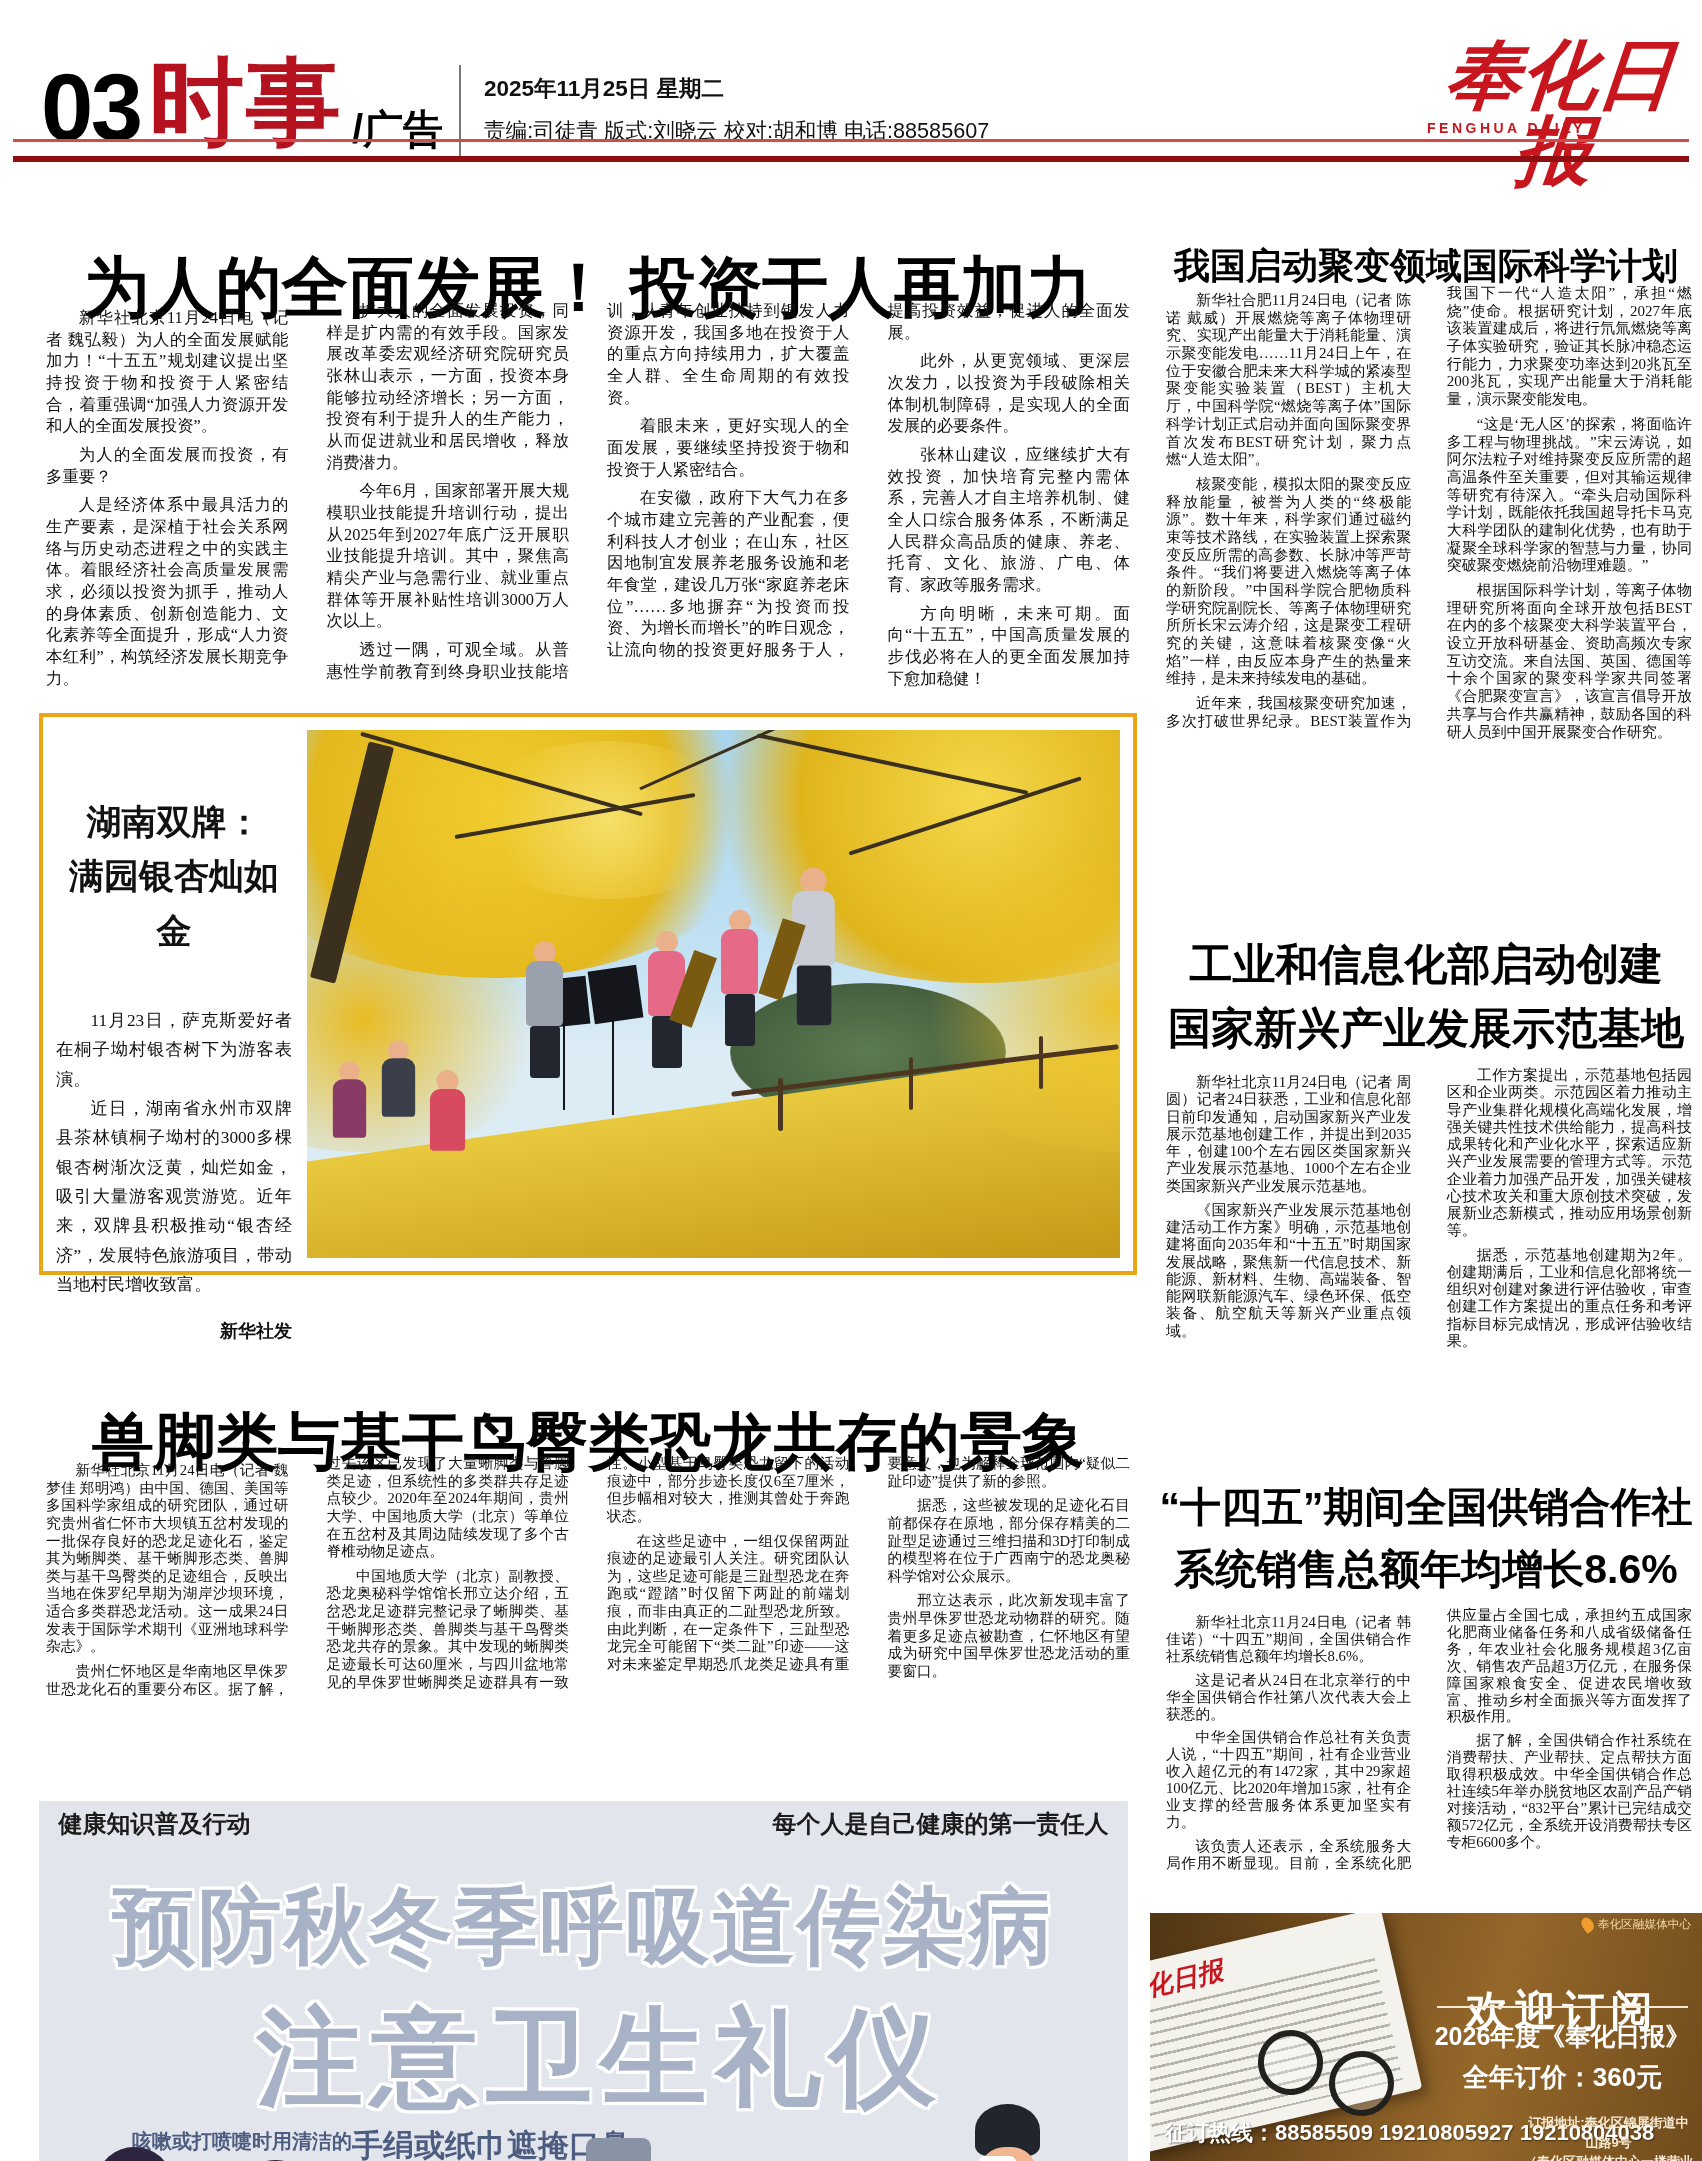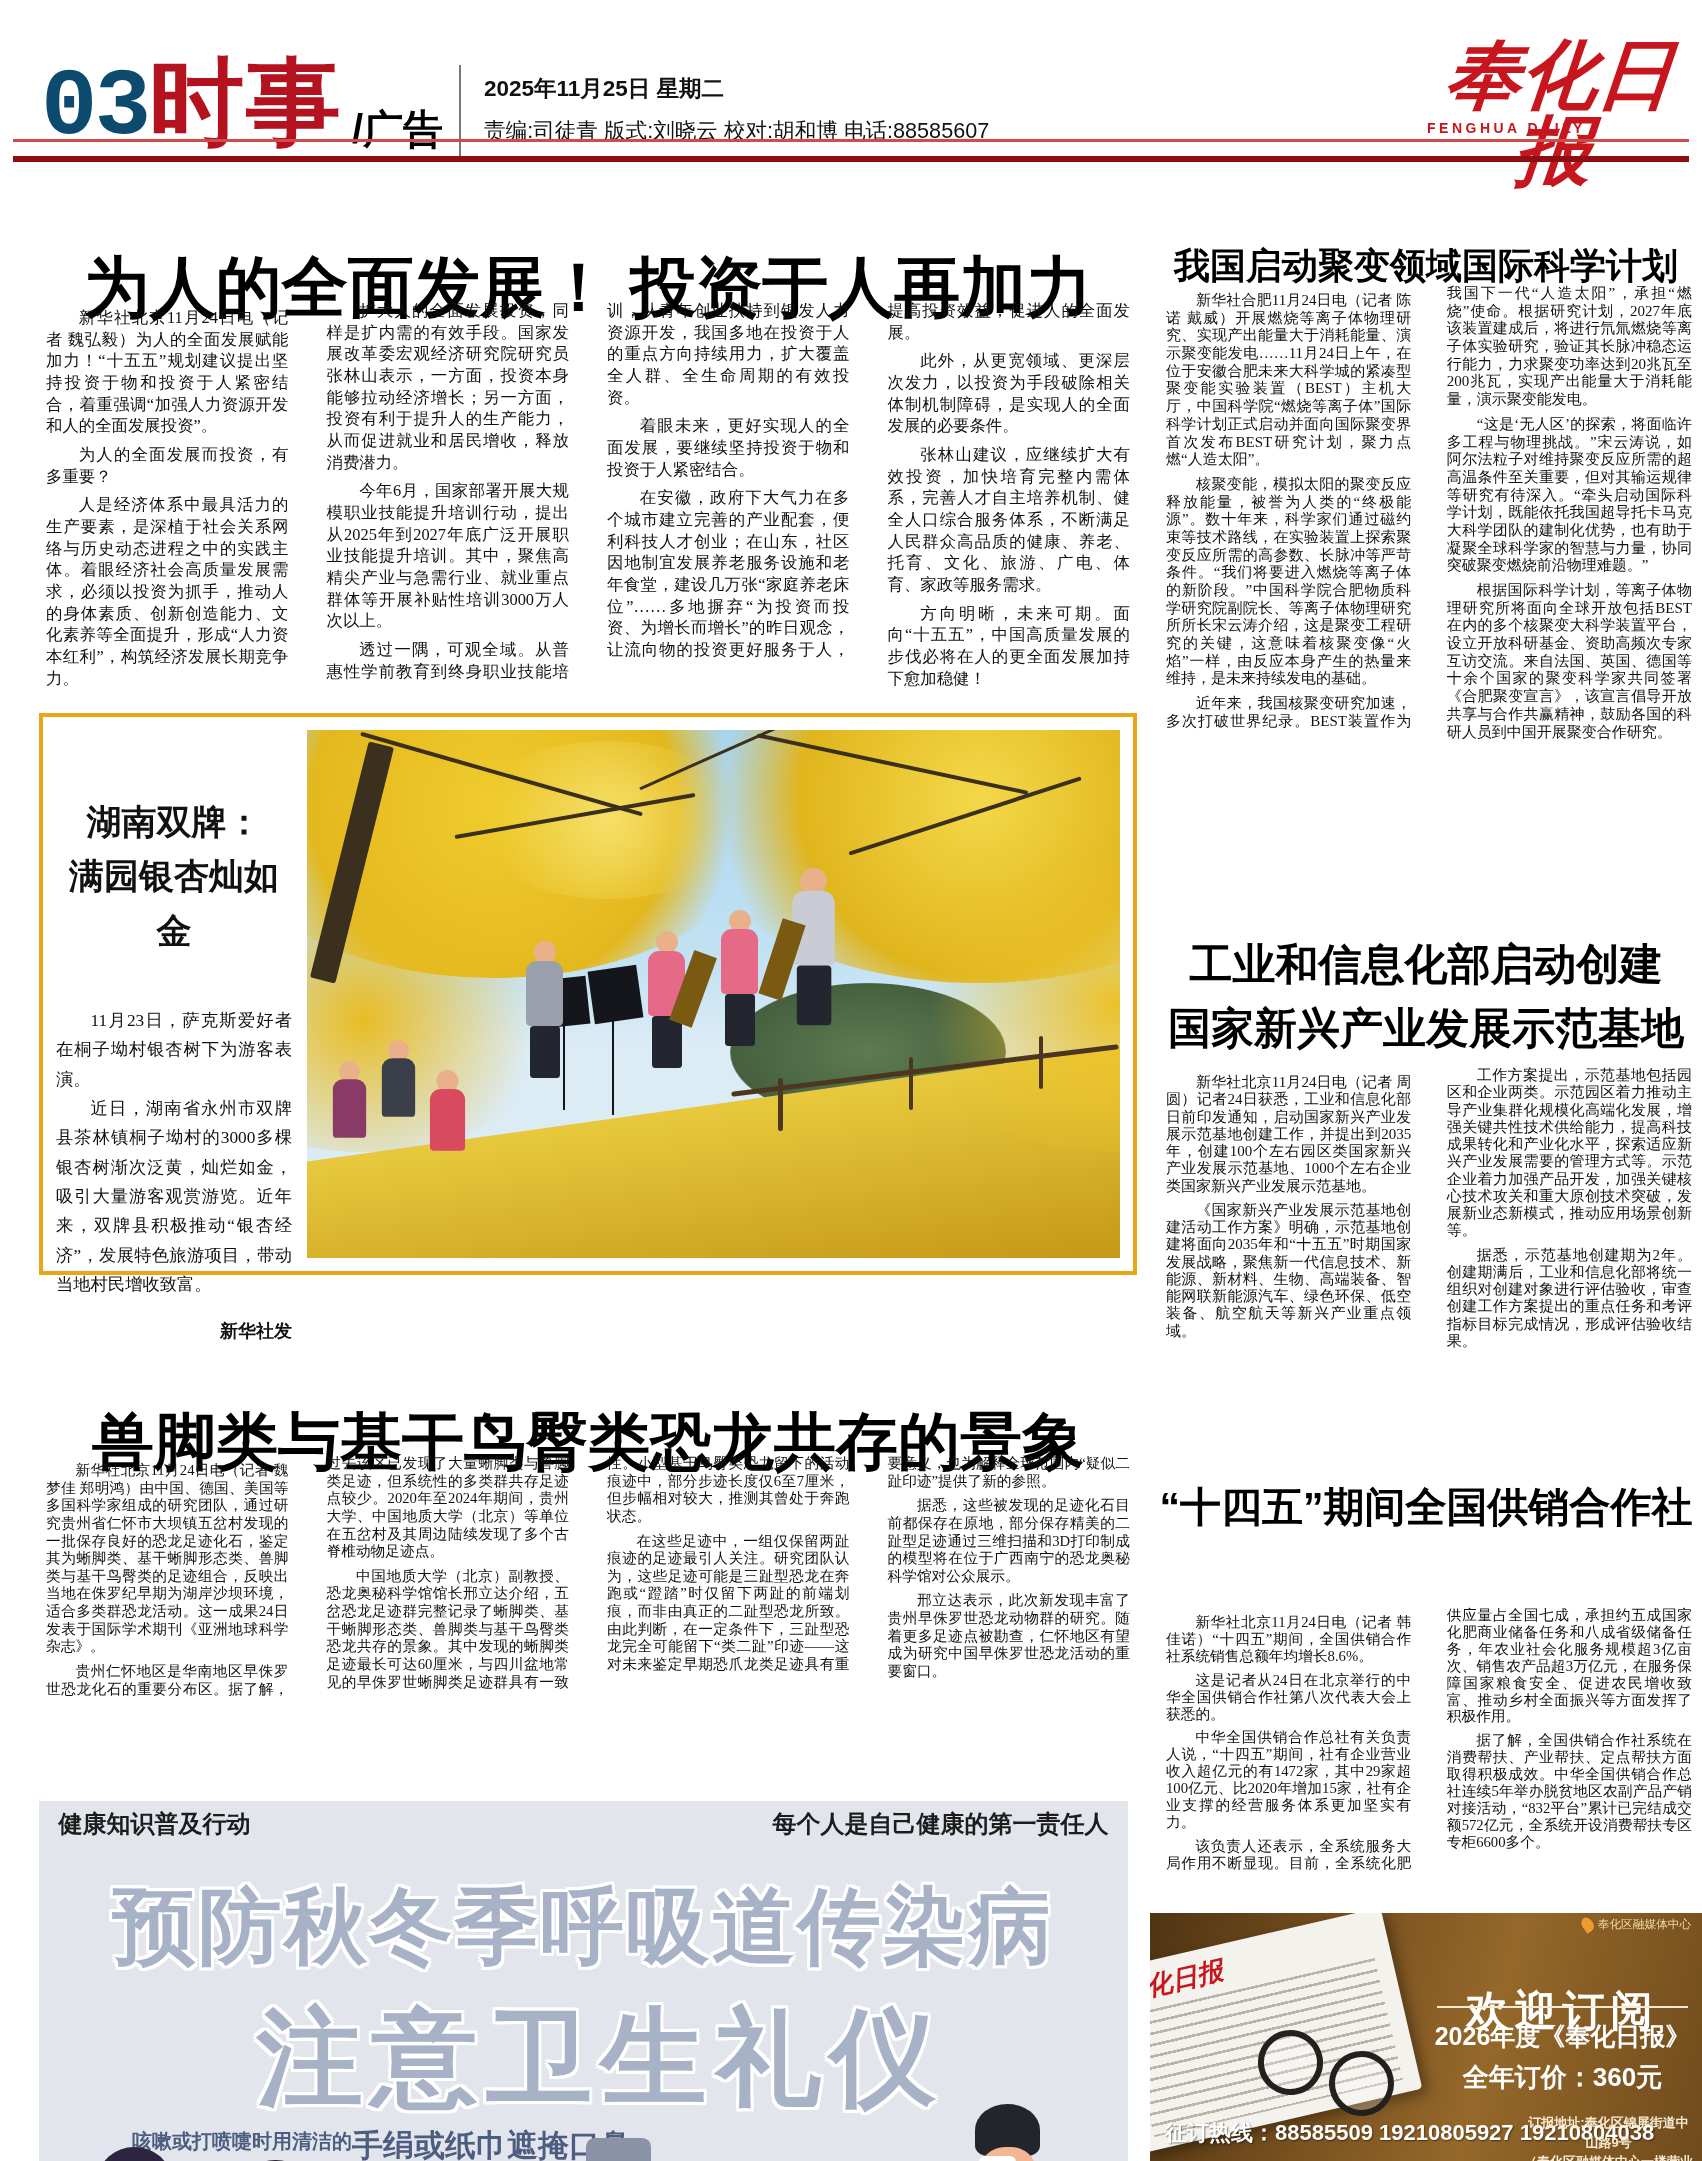--- a/index.html
+++ b/index.html
@@ -1,22 +1,22 @@
 <!DOCTYPE html>
 <html style="font-size:7px"><head>
 <meta charset="utf-8">
 <style>
   html,body{margin:0;padding:0;background:#ffffff;}
   .page{position:relative;width:1702px;height:2598px;background:#fff;overflow:hidden;
         font-family:"Liberation Serif", serif;color:#111;}
   [data-name]{box-sizing:border-box;}
 
   
-  .pageno{position:absolute;left:41px;top:61px;font-family:Liberation Mono, monospace;
-          font-weight:bold;font-size:94px;letter-spacing:-2.6px;color:#0c4a6e;line-height:1;}
+  .pageno{position:absolute;left:41px;top:61px;font-family:Liberation Sans, sans-serif;
+          font-weight:bold;font-size:94px;letter-spacing:-2.6px;color:#000000;line-height:1;}
   .section-cn{position:absolute;left:149px;top:55px;font-family:"Liberation Sans",sans-serif;
           font-weight:bold;font-size:95px;color:#b5121f;line-height:1;letter-spacing:1.7px;}
   .section-suffix{position:absolute;left:352px;top:109px;font-family:"Liberation Sans",sans-serif;
           font-weight:bold;font-size:40px;color:#000;line-height:1;}
   .header-divider{position:absolute;left:459px;top:65px;width:1.7px;height:93px;background:#777;}
   .date-line{position:absolute;left:484px;top:73px;font-family:"Liberation Sans",sans-serif;
           font-size:22.5px;font-weight:bold;color:#111;}
   .staff-line{position:absolute;left:484px;top:116px;font-family:"Liberation Sans",sans-serif;
           font-size:21.6px;color:#111;}
   .masthead{position:absolute;left:1427px;top:37px;width:259px;text-align:center;
@@ -255,20 +255,21 @@
   </h2>
   <div class="body-cols body-miit" data-name="miit-article-body">
       <p data-name="paragraph">新华社北京11月24日电（记者 周圆）记者24日获悉，工业和信息化部日前印发通知，启动国家新兴产业发展示范基地创建工作，并提出到2035年，创建100个左右园区类国家新兴产业发展示范基地、1000个左右企业类国家新兴产业发展示范基地。</p>
       <p data-name="paragraph">《国家新兴产业发展示范基地创建活动工作方案》明确，示范基地创建将面向2035年和“十五五”时期国家发展战略，聚焦新一代信息技术、新能源、新材料、生物、高端装备、智能网联新能源汽车、绿色环保、低空装备、航空航天等新兴产业重点领域。</p>
       <p data-name="paragraph">工作方案提出，示范基地包括园区和企业两类。示范园区着力推动主导产业集群化规模化高端化发展，增强关键共性技术供给能力，提高科技成果转化和产业化水平，探索适应新兴产业发展需要的管理方式等。示范企业着力加强产品开发，加强关键核心技术攻关和重大原创技术突破，发展新业态新模式，推动应用场景创新等。</p>
       <p data-name="paragraph">据悉，示范基地创建期为2年。创建期满后，工业和信息化部将统一组织对创建对象进行评估验收，审查创建工作方案提出的重点任务和考评指标目标完成情况，形成评估验收结果。</p>
     </div>
 
   <h2 class="headline headline-gx" data-name="gongxiao-article-headline">
     <span data-name="gongxiao-headline-line1">“十四五”期间全国供销合作社</span><br>
+    <span data-name="gongxiao-headline-line2">系统销售总额年均增长8.6%</span>
   </h2>
   <div class="body-cols body-gx" data-name="gongxiao-article-body">
       <p data-name="paragraph">新华社北京11月24日电（记者 韩佳诺）“十四五”期间，全国供销合作社系统销售总额年均增长8.6%。</p>
       <p data-name="paragraph">这是记者从24日在北京举行的中华全国供销合作社第八次代表大会上获悉的。</p>
       <p data-name="paragraph">中华全国供销合作总社有关负责人说，“十四五”期间，社有企业营业收入超亿元的有1472家，其中29家超100亿元、比2020年增加15家，社有企业支撑的经营服务体系更加坚实有力。</p>
       <p data-name="paragraph">该负责人还表示，全系统服务大局作用不断显现。目前，全系统化肥供应量占全国七成，承担约五成国家化肥商业储备任务和八成省级储备任务，年农业社会化服务规模超3亿亩次、销售农产品超3万亿元，在服务保障国家粮食安全、促进农民增收致富、推动乡村全面振兴等方面发挥了积极作用。</p>
       <p data-name="paragraph">据了解，全国供销合作社系统在消费帮扶、产业帮扶、定点帮扶方面取得积极成效。中华全国供销合作总社连续5年举办脱贫地区农副产品产销对接活动，“832平台”累计已完结成交额572亿元，全系统开设消费帮扶专区专柜6600多个。</p>
     </div>
 
   <div class="poster" data-name="health-poster">

